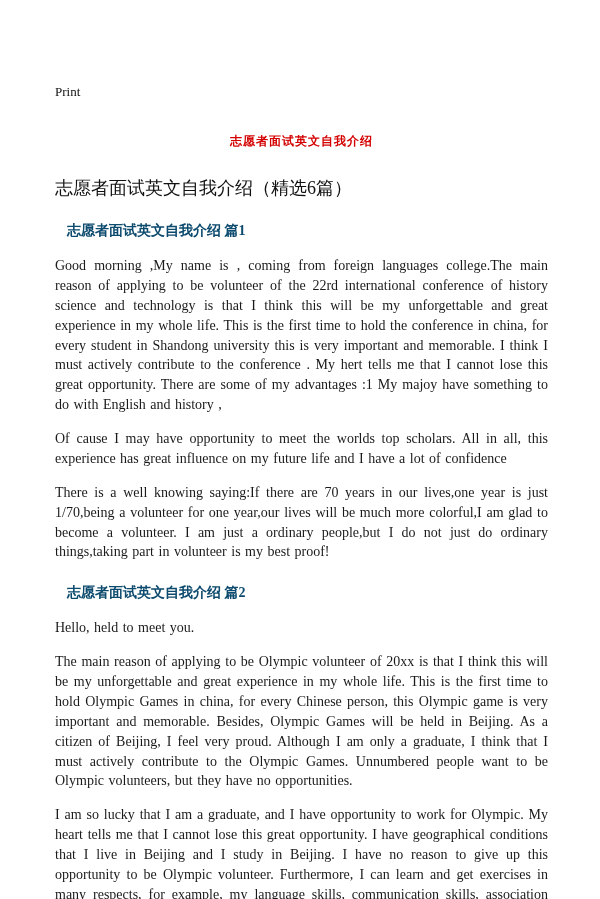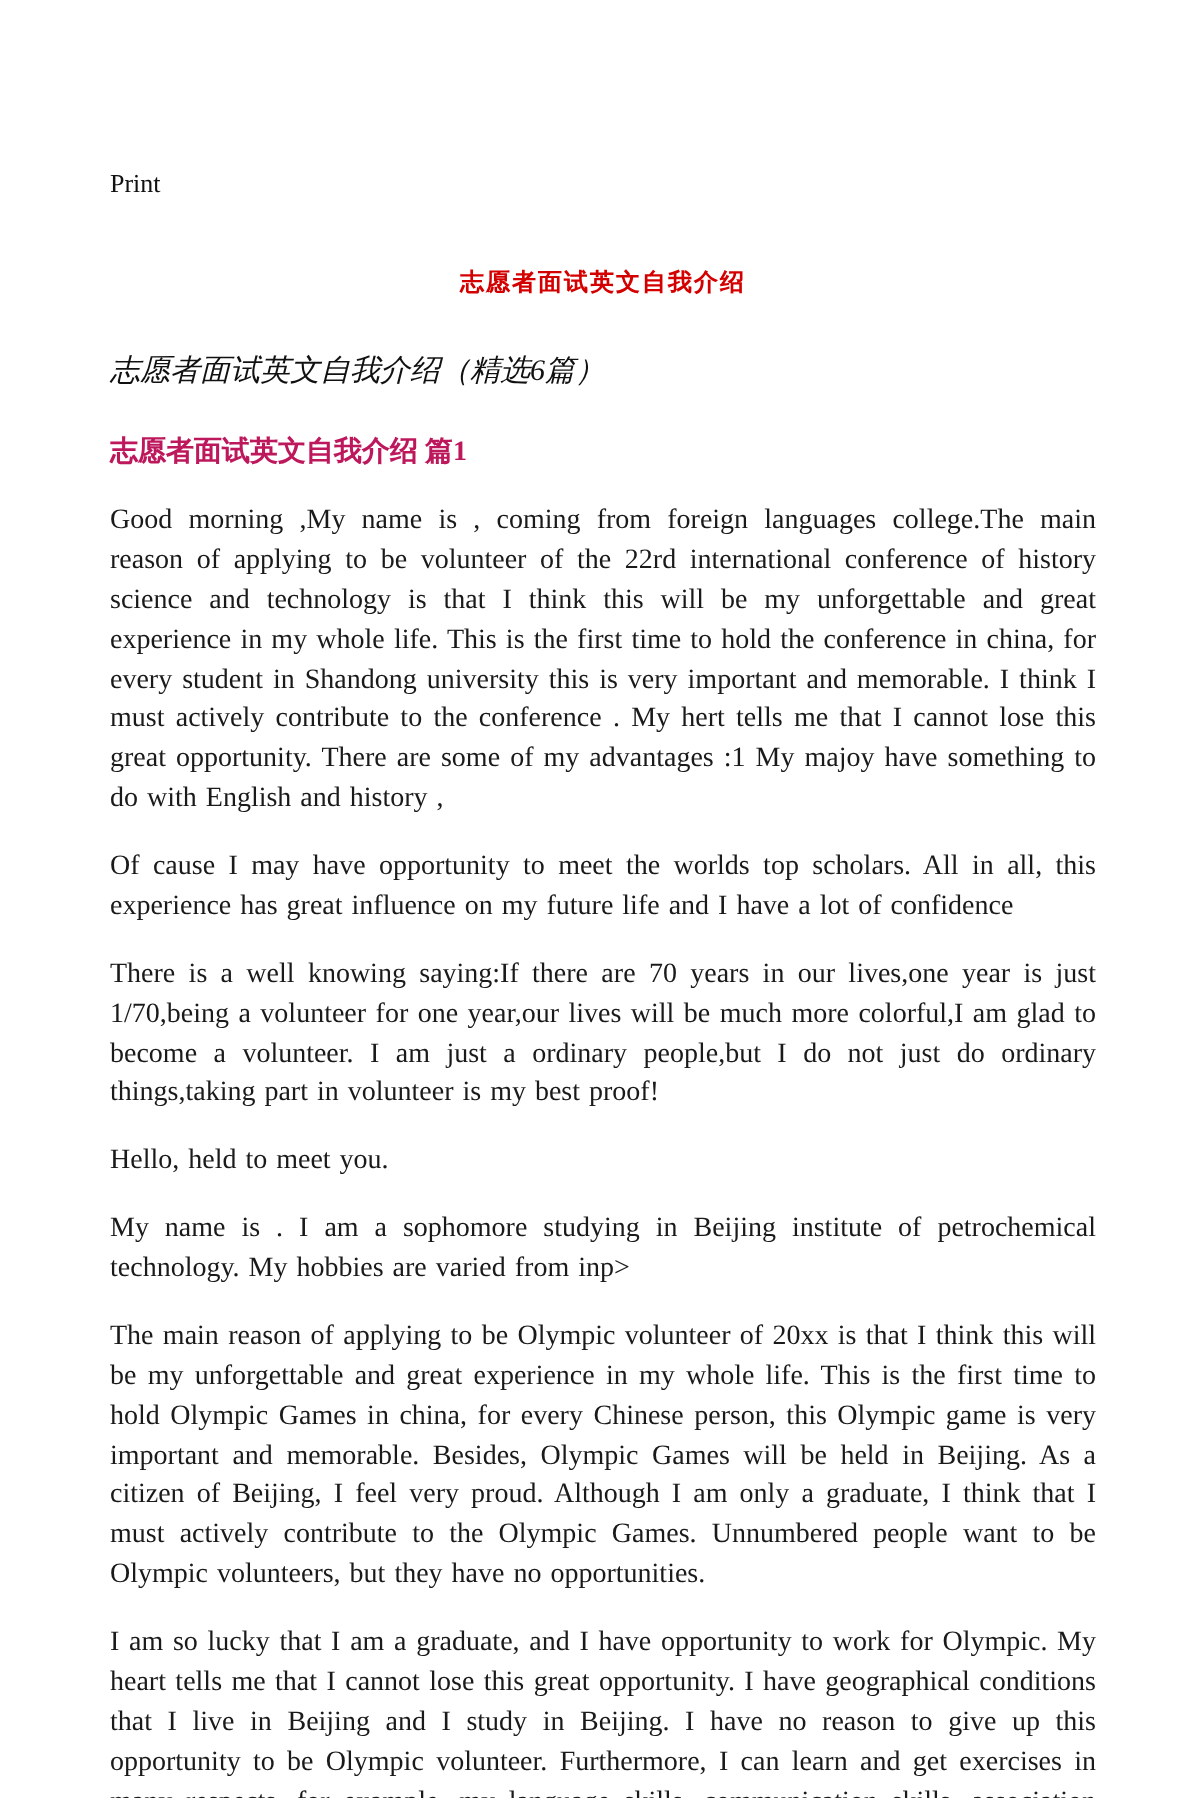--- a/index.html
+++ b/index.html
@@ -27,30 +27,29 @@
   }
   .doc-title {
     text-align: center;
     color: #d40000;
     font-size: 12px;
     font-weight: bold;
     margin: 0 0 26px 0;
     letter-spacing: 1px;
   }
   .doc-subtitle {
-    font-size: 15px;
+    font-size: 18px;
     margin: 0 0 20px 0;
     color: #111111;
-    font-style: italic;
   }
   .section-heading {
     font-size: 14px;
     font-weight: bold;
-    margin: 22px 0 16px 0;
-    color: #be185d;
+    margin: 22px 0 16px 12px;
+    color: #0c4a6e;
   }
   .para {
     font-size: 14px;
     line-height: 1.42;
     text-align: justify;
     margin: 0 0 14px 0;
     color: #1a1a1a;
     word-spacing: 1px;
   }
 </style>
@@ -64,19 +63,19 @@
   <h1 class="doc-title">志愿者面试英文自我介绍</h1>
 
   <p class="doc-subtitle">志愿者面试英文自我介绍（精选6篇）</p>
 
   <h2 class="section-heading">志愿者面试英文自我介绍 篇1</h2>
 
   <p class="para">Good morning ,My name is , coming from foreign languages college.The main reason of applying to be volunteer of the 22rd international conference of history science and technology is that I think this will be my unforgettable and great experience in my whole life. This is the first time to hold the conference in china, for every student in Shandong university this is very important and memorable. I think I must actively contribute to the conference . My hert tells me that I cannot lose this great opportunity. There are some of my advantages :1 My majoy have something to do with English and history ,</p>
   <p class="para">Of cause I may have opportunity to meet the worlds top scholars. All in all, this experience has great influence on my future life and I have a lot of confidence</p>
   <p class="para">There is a well knowing saying:If there are 70 years in our lives,one year is just 1/70,being a volunteer for one year,our lives will be much more colorful,I am glad to become a volunteer. I am just a ordinary people,but I do not just do ordinary things,taking part in volunteer is my best proof!</p>
 
+  <h2 class="section-heading">志愿者面试英文自我介绍 篇2</h2>
 
   <p class="para">Hello, held to meet you.</p>
-  <p class="para">My name is . I am a sophomore studying in Beijing institute of petrochemical technology. My hobbies are varied from inp&gt;</p>
   <p class="para">The main reason of applying to be Olympic volunteer of 20xx is that I think this will be my unforgettable and great experience in my whole life. This is the first time to hold Olympic Games in china, for every Chinese person, this Olympic game is very important and memorable. Besides, Olympic Games will be held in Beijing. As a citizen of Beijing, I feel very proud. Although I am only a graduate, I think that I must actively contribute to the Olympic Games. Unnumbered people want to be Olympic volunteers, but they have no opportunities.</p>
   <p class="para">I am so lucky that I am a graduate, and I have opportunity to work for Olympic. My heart tells me that I cannot lose this great opportunity. I have geographical conditions that I live in Beijing and I study in Beijing. I have no reason to give up this opportunity to be Olympic volunteer. Furthermore, I can learn and get exercises in many respects, for example, my language skills, communication skills, association skills and ability to deal</p>
 
 </div>
 
 </body></html>

